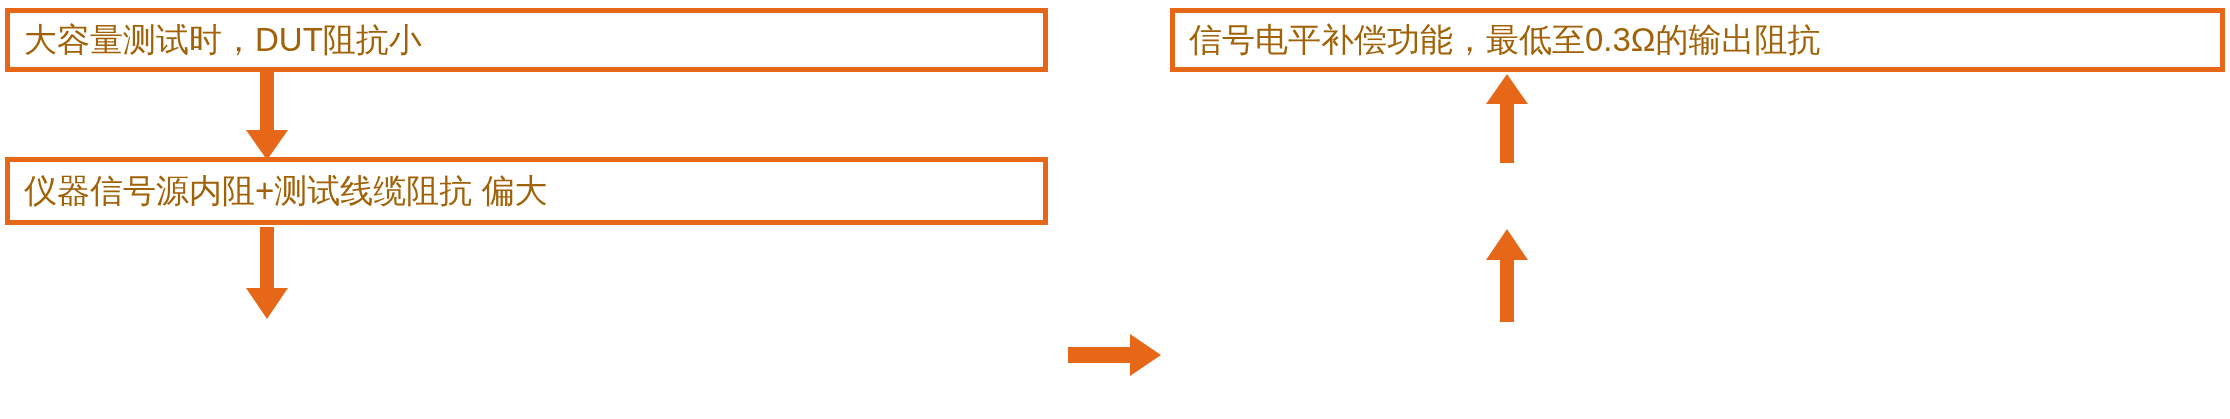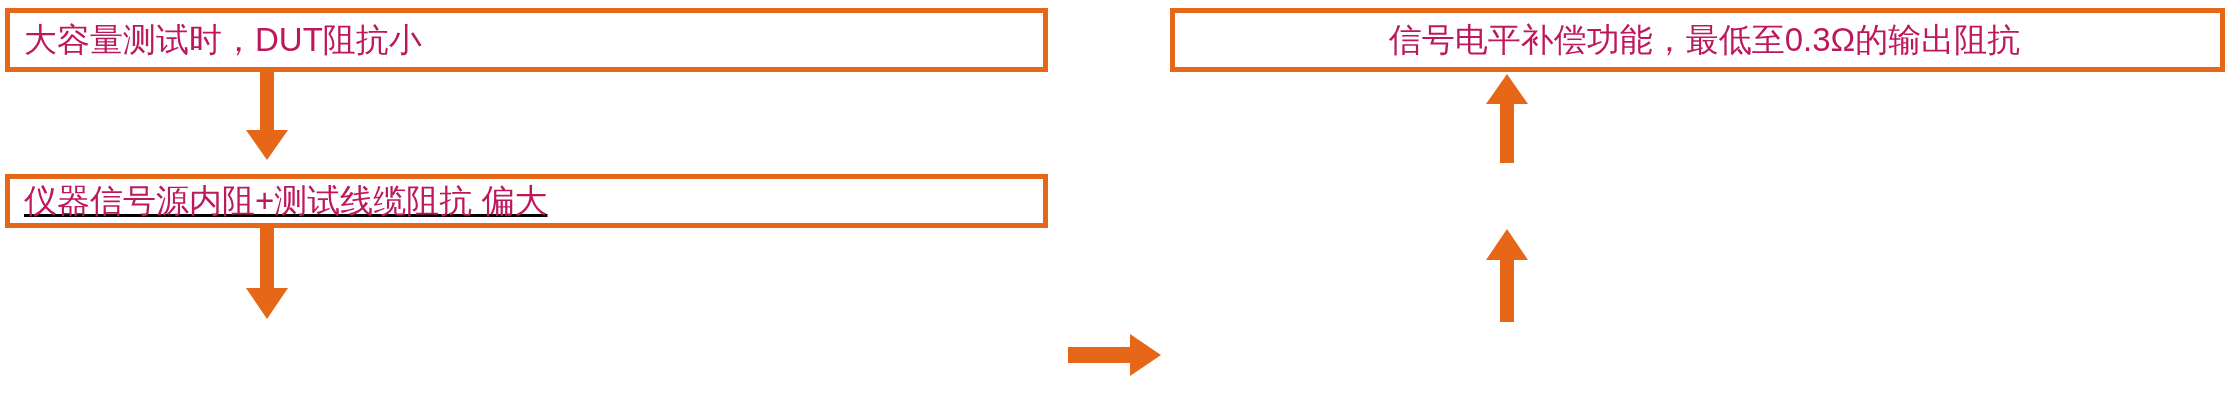--- a/index.html
+++ b/index.html
@@ -26,32 +26,32 @@
     box-sizing: border-box;
     border: 5px solid #E56717;
     background: #ffffff;
     display: flex;
     align-items: center;
   }
 
   .box-label {
     font-size: 33px;
     line-height: 1.2;
-    color: #be185d;
+    color: #a16207;
     padding-left: 14px;
     white-space: nowrap;
     letter-spacing: 0px;
   }
 
   
   .col-left  { left: 5px;    width: 1043px; }
-  .col-right { left: 1170px; width: 1055px; justify-content: center; }
+  .col-right { left: 1170px; width: 1055px; }
 
   .row-1 { top: 8px;   height: 64px; }
-  .row-2 { top: 174px; height: 54px; text-decoration: underline; }
+  .row-2 { top: 157px; height: 68px; }
   .row-3 { top: 322px; height: 66px; }
 
   
   .arrow {
     position: absolute;
     display: block;
   }
   .arrow svg { display: block; }
 
   .arrow-down-1 { left: 243px;  top: 72px;  width: 48px;  height: 91px; }

